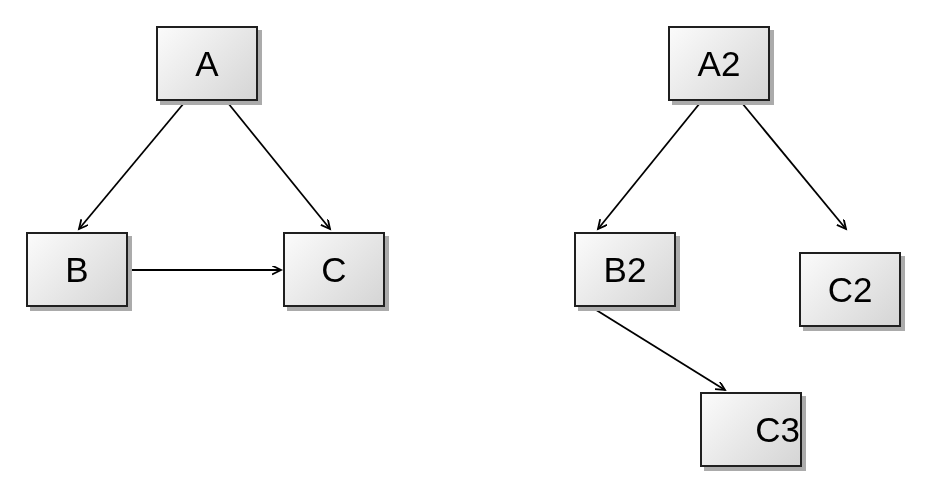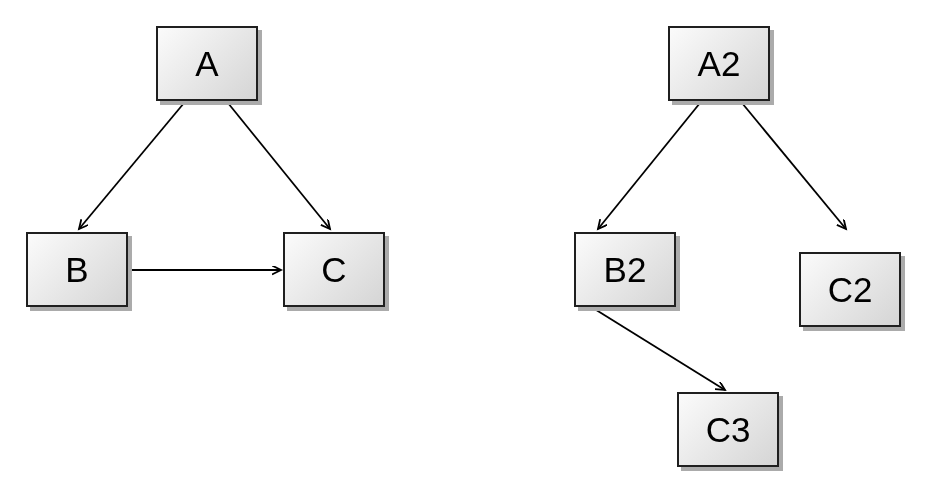--- a/index.html
+++ b/index.html
@@ -57,21 +57,21 @@
     line-height: 1;
     color: var(--label-text);
     user-select: none;
   }
   .node-A  { left: 156px; top: 26px;  }
   .node-B  { left: 26px;  top: 232px; }
   .node-C  { left: 283px; top: 232px; }
   .node-A2 { left: 668px; top: 26px;  }
   .node-B2 { left: 542px; top: 232px; margin-left: 32px; }
   .node-C2 { left: 799px; top: 232px; margin-top: 20px; }
-  .node-C3 { left: 677px; top: 392px; }
+  .node-C3 { left: 700px; top: 392px; justify-content: flex-end; }
 </style>
 </head>
 <body>
 
 <div class="canvas">
 
   <svg class="edges" viewBox="0 0 940 504" xmlns="http://www.w3.org/2000/svg">
     <defs>
       <marker id="arrow" markerUnits="userSpaceOnUse" markerWidth="14" markerHeight="12" refX="9" refY="4.5" orient="auto">
         <polyline class="arrowhead-shape" points="0,0 9,4.5 0,9"></polyline>

